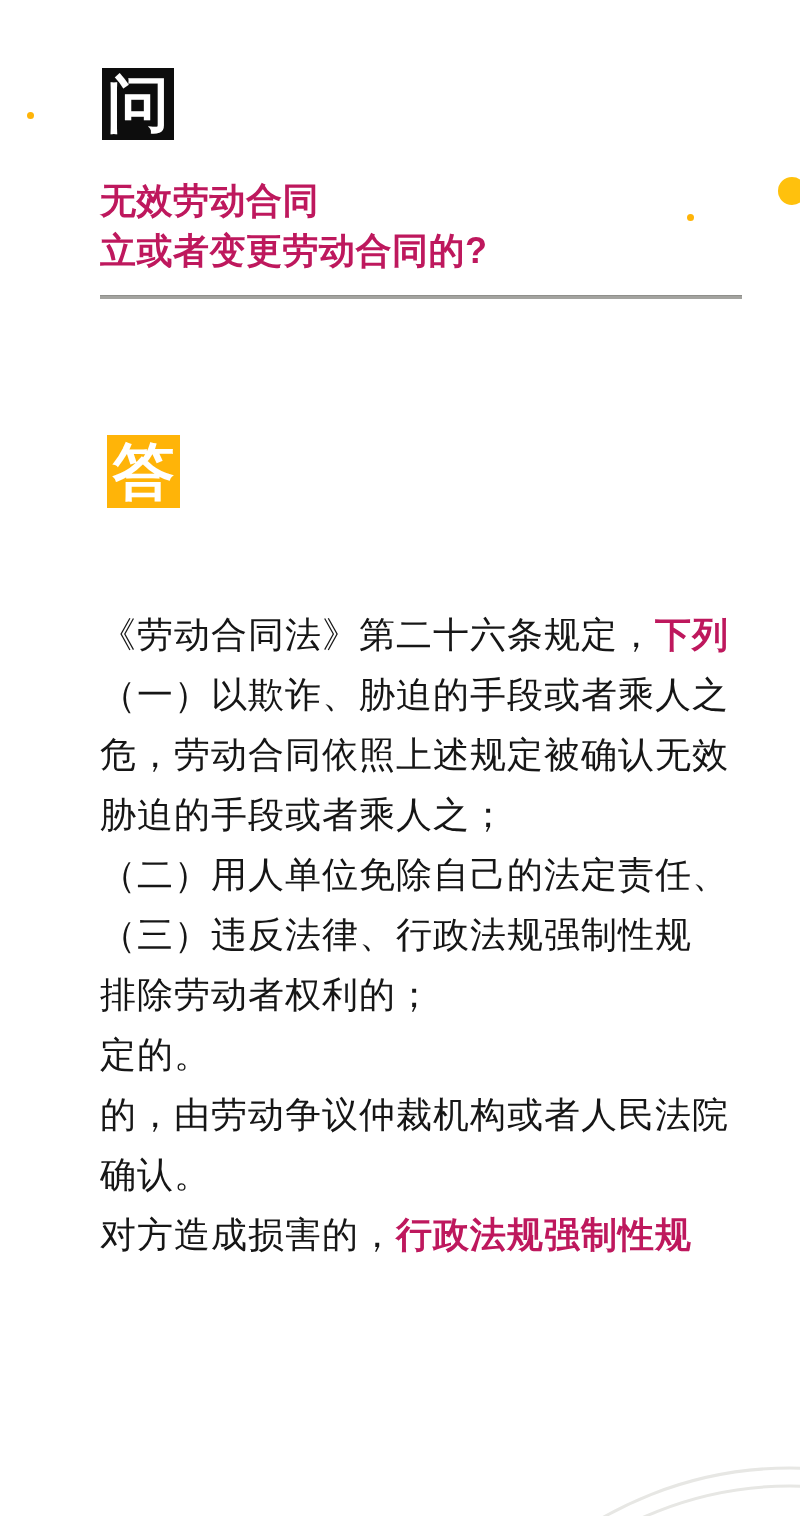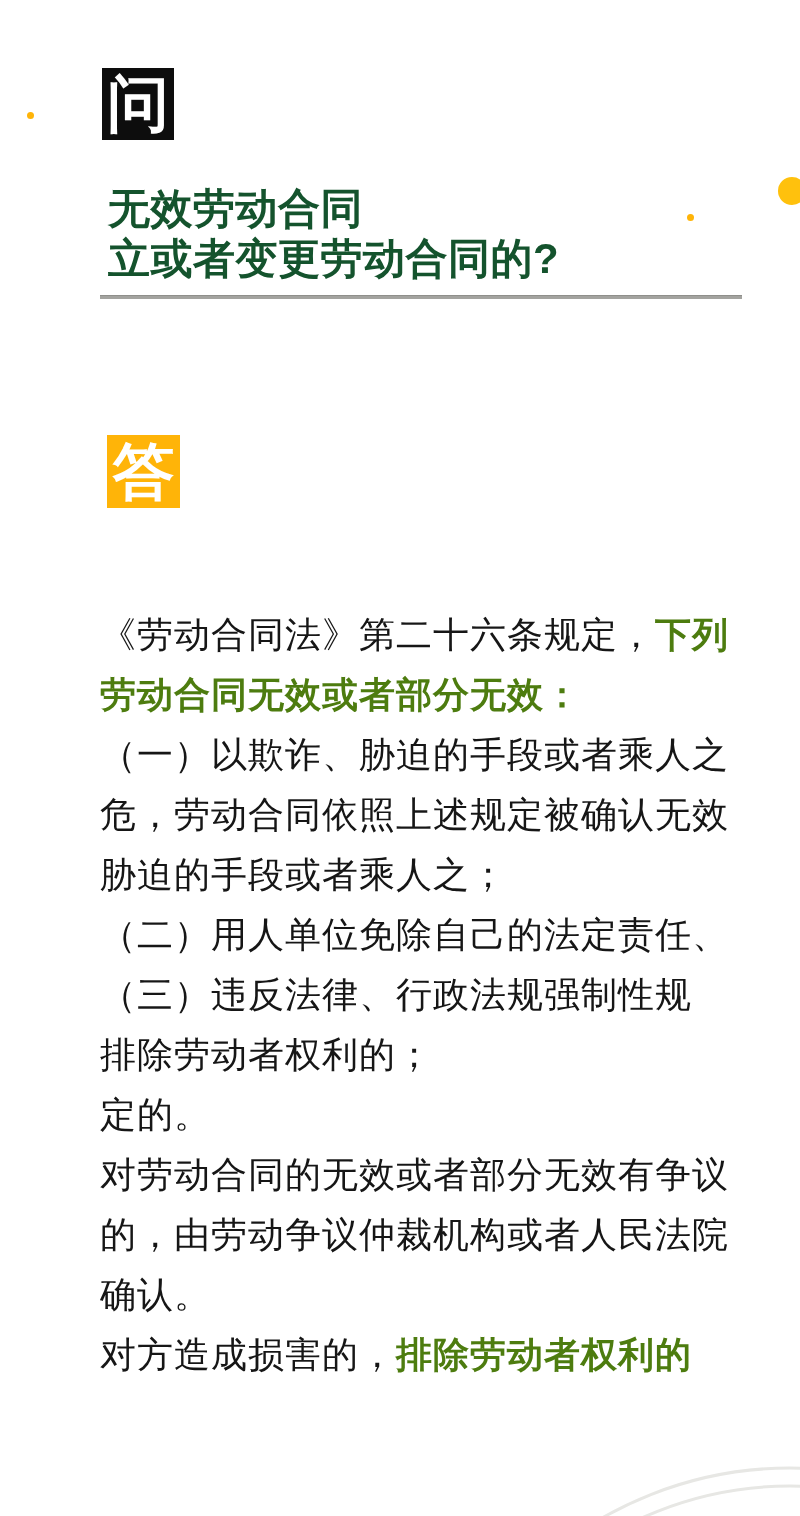--- a/index.html
+++ b/index.html
@@ -31,43 +31,43 @@
     font-family:"Liberation Serif", serif;
     font-weight:700;
     font-size:62px;
     line-height:1;
     user-select:none;
   }
   .q-badge { left:102px; top:68px; width:72px; height:72px; background:#0d0d0d; }
   .a-badge { left:107px; top:435px; width:73px; height:73px; background:#ffb408; }
   
   .title {
-    position:absolute; left:100px; top:176px; margin:8px;
-    font-size:42px; line-height:50px; font-weight:700;
-    letter-spacing:0.5px; color:#14532d;
+    position:absolute; left:100px; top:176px; margin:0;
+    font-size:36px; line-height:50px; font-weight:700;
+    letter-spacing:0.5px; color:#be185d;
     white-space:nowrap;
   }
   
   .divider {
     position:absolute; left:100px; top:295px;
     width:642px; height:3px;
     background:#a3a39f;
     border-top:1px solid #8f8f8b;
   }
   
   .body-text {
     position:absolute; left:100px; top:605px; width:660px;
     font-size:36px; line-height:60px; letter-spacing:1px;
     color:#161616;
   }
   .body-line { height:60px; white-space:nowrap; }
   .body-line .seg-bold {
     font-family:Liberation Mono, monospace;
     font-weight:700;
-    color:#4d7c0f;
+    color:#be185d;
     text-align:right;
   }
   
   .arcs {
     position:absolute; left:0; top:0;
     pointer-events:none;
   }
 </style>
 </head>
 <body>
@@ -89,32 +89,30 @@
 
   <span class="big-circle"></span>
   <span class="dot dot-b"></span>
 
   <div class="badge a-badge">
     <span>答</span>
   </div>
 
   <div class="body-text">
     <div class="body-line"><span class="seg-normal">《劳动合同法》第二十六条规定，</span><span class="seg-bold">下列</span></div>
-    <div class="body-line"><span class="seg-normal"></span><span class="seg-bold">劳动合同无效或者部分无效：</span></div>
     <div class="body-line"><span class="seg-normal">（一）以欺诈、胁迫的手段或者乘人之</span><span class="seg-bold"></span></div>
     <div class="body-line"><span class="seg-normal">危，劳动合同依照上述规定被确认无效</span><span class="seg-bold"></span></div>
     <div class="body-line"><span class="seg-normal">胁迫的手段或者乘人之；</span><span class="seg-bold"></span></div>
     <div class="body-line"><span class="seg-normal">（二）用人单位免除自己的法定责任、</span><span class="seg-bold"></span></div>
     <div class="body-line"><span class="seg-normal">（三）违反法律、行政法规强制性规</span><span class="seg-bold"></span></div>
     <div class="body-line"><span class="seg-normal">排除劳动者权利的；</span><span class="seg-bold"></span></div>
     <div class="body-line"><span class="seg-normal">定的。</span><span class="seg-bold"></span></div>
-    <div class="body-line"><span class="seg-normal">对劳动合同的无效或者部分无效有争议</span><span class="seg-bold"></span></div>
     <div class="body-line"><span class="seg-normal">的，由劳动争议仲裁机构或者人民法院</span><span class="seg-bold"></span></div>
     <div class="body-line"><span class="seg-normal">确认。</span><span class="seg-bold"></span></div>
-    <div class="body-line"><span class="seg-normal">对方造成损害的，</span><span class="seg-bold">排除劳动者权利的</span></div>
+    <div class="body-line"><span class="seg-normal">对方造成损害的，</span><span class="seg-bold">行政法规强制性规</span></div>
   </div>
 
   <svg class="arcs" width="800" height="1516" viewBox="0 0 800 1516" xmlns="http://www.w3.org/2000/svg">
     <circle cx="790" cy="1846" r="378" fill="none" stroke="#e7e7e4" stroke-width="3"></circle>
     <circle cx="790" cy="1846" r="360" fill="none" stroke="#e7e7e4" stroke-width="3"></circle>
   </svg>
 
 </div>
 
 </body></html>

